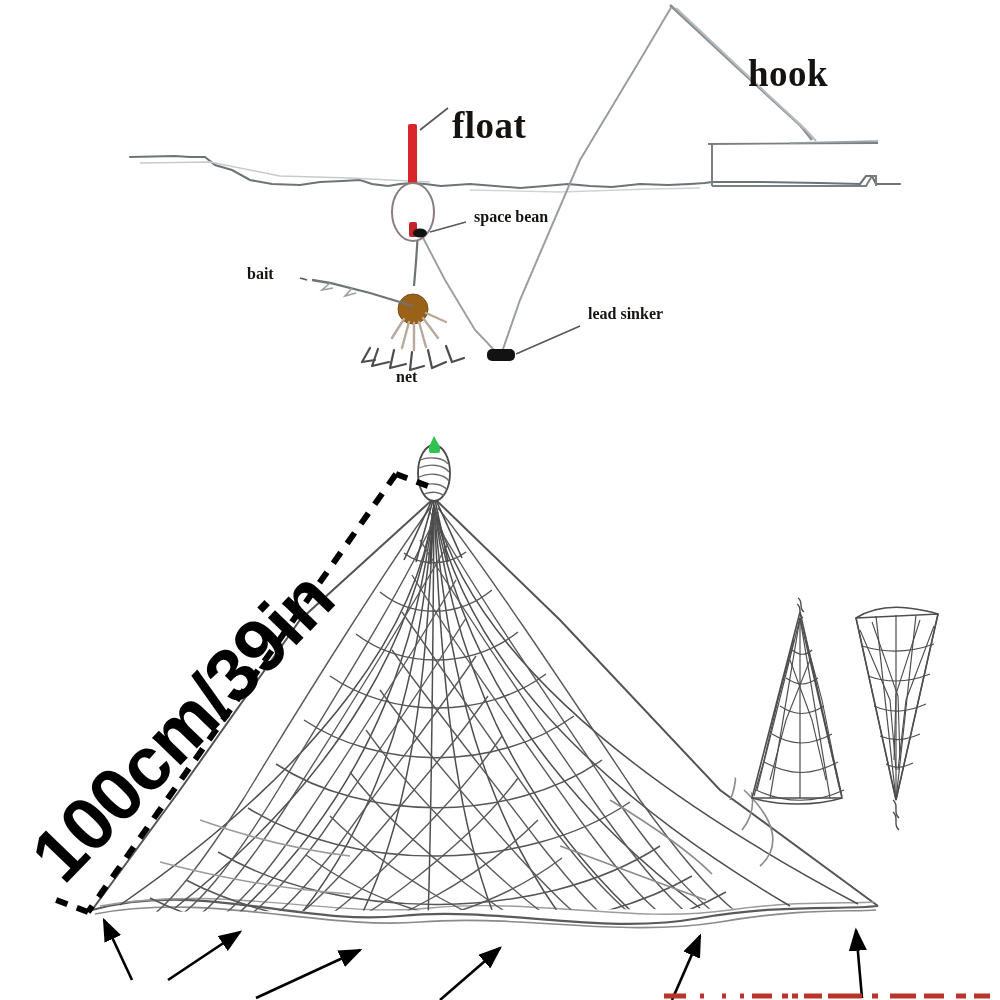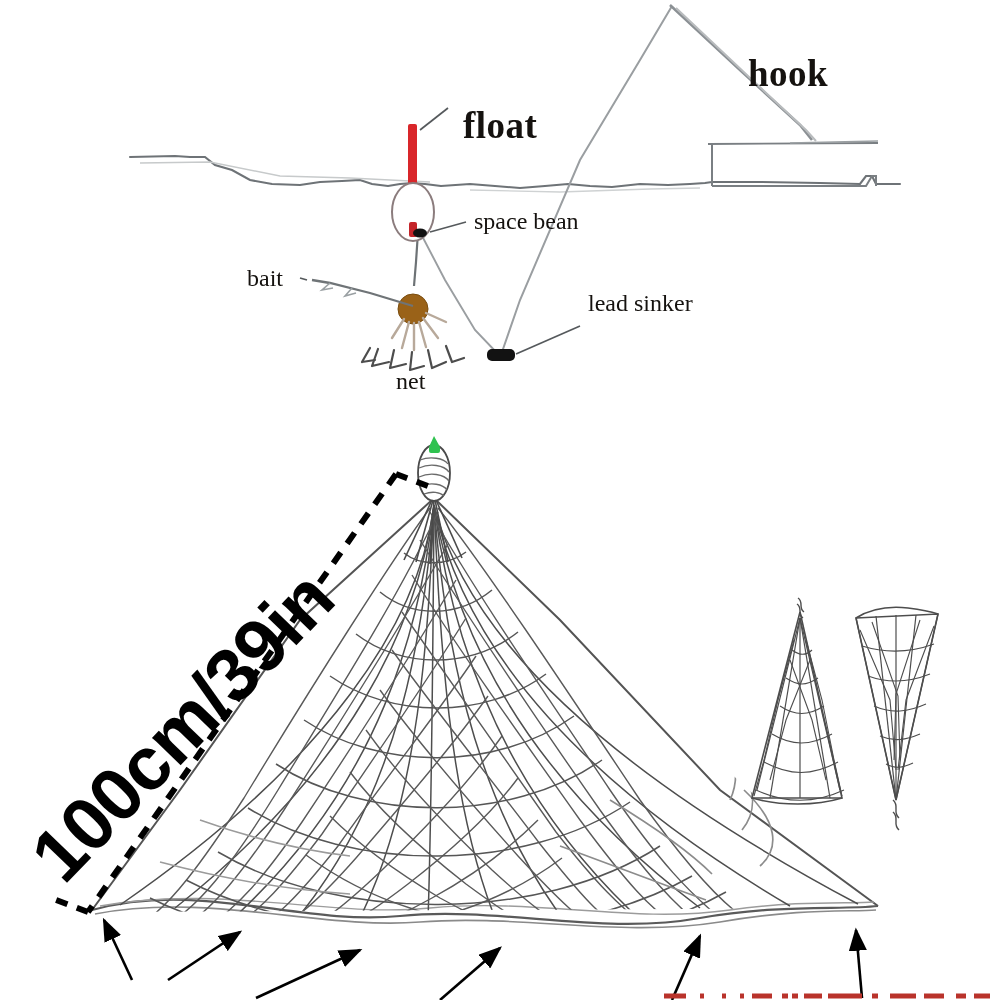--- a/index.html
+++ b/index.html
@@ -8,21 +8,21 @@
     width:1000px;height:1000px;overflow:hidden;
     font-family:"Liberation Sans", sans-serif;
     background:#ffffff;
     position:relative;
   }
   #stage{position:relative;width:1000px;height:1000px;background:#fff;}
   #stage > svg{position:absolute;left:0;top:0;width:1000px;height:1000px;}
   .lbl{position:absolute;white-space:nowrap;}
   .serif-lbl{font-family:"Liberation Serif", serif;color:#15120f;}
   .big-serif{font-size:37px;font-weight:700;letter-spacing:.5px;margin-top:20px;}
-  .mid-serif{font-size:24px;font-weight:400;}
+  .mid-serif{font-size:16px;font-weight:700;}
   .dim-text{
     position:absolute;
     font-family:"Liberation Sans", sans-serif;
     font-size:75px;font-weight:700;color:#000;
     letter-spacing:-1px;
     transform-origin:left bottom;
   }
 </style>
 </head>
 <body>
@@ -319,27 +319,27 @@
           <path d="M872 996 L878 996"></path>
       <path d="M890 996 L916 996"></path>
           <path d="M924 996 L944 996"></path>
       <path d="M956 996 L966 996"></path>
           <path d="M974 996 L990 996"></path>
     </g>
 
     </g>
   </svg>
 
-  <div class="lbl serif-lbl big-serif" style="left:463px; top:84px;text-align:center;">float</div>
+  <div class="lbl serif-lbl big-serif" style="left:452px; top:84px;text-align:center;">float</div>
 
   <div class="lbl serif-lbl big-serif" style="left:748px; top:32px;">hook</div>
 
   <div class="lbl serif-lbl mid-serif" style="left:474px; top:208px;">space bean</div>
 
   <div class="lbl serif-lbl mid-serif" style="left:247px; top:265px;">bait</div>
 
   <div class="lbl serif-lbl mid-serif" style="left:396px; top:368px;text-align:right;">net</div>
 
-  <div class="lbl serif-lbl mid-serif" style="left:588px; top:290px;">lead sinker</div>
+  <div class="lbl serif-lbl mid-serif" style="left:588px; top:305px;">lead sinker</div>
 
   <div class="dim-text" style="left:76px; top:812px; transform:rotate(-46deg);">100cm/39in</div>
 
 </div>
 
 </body></html>

